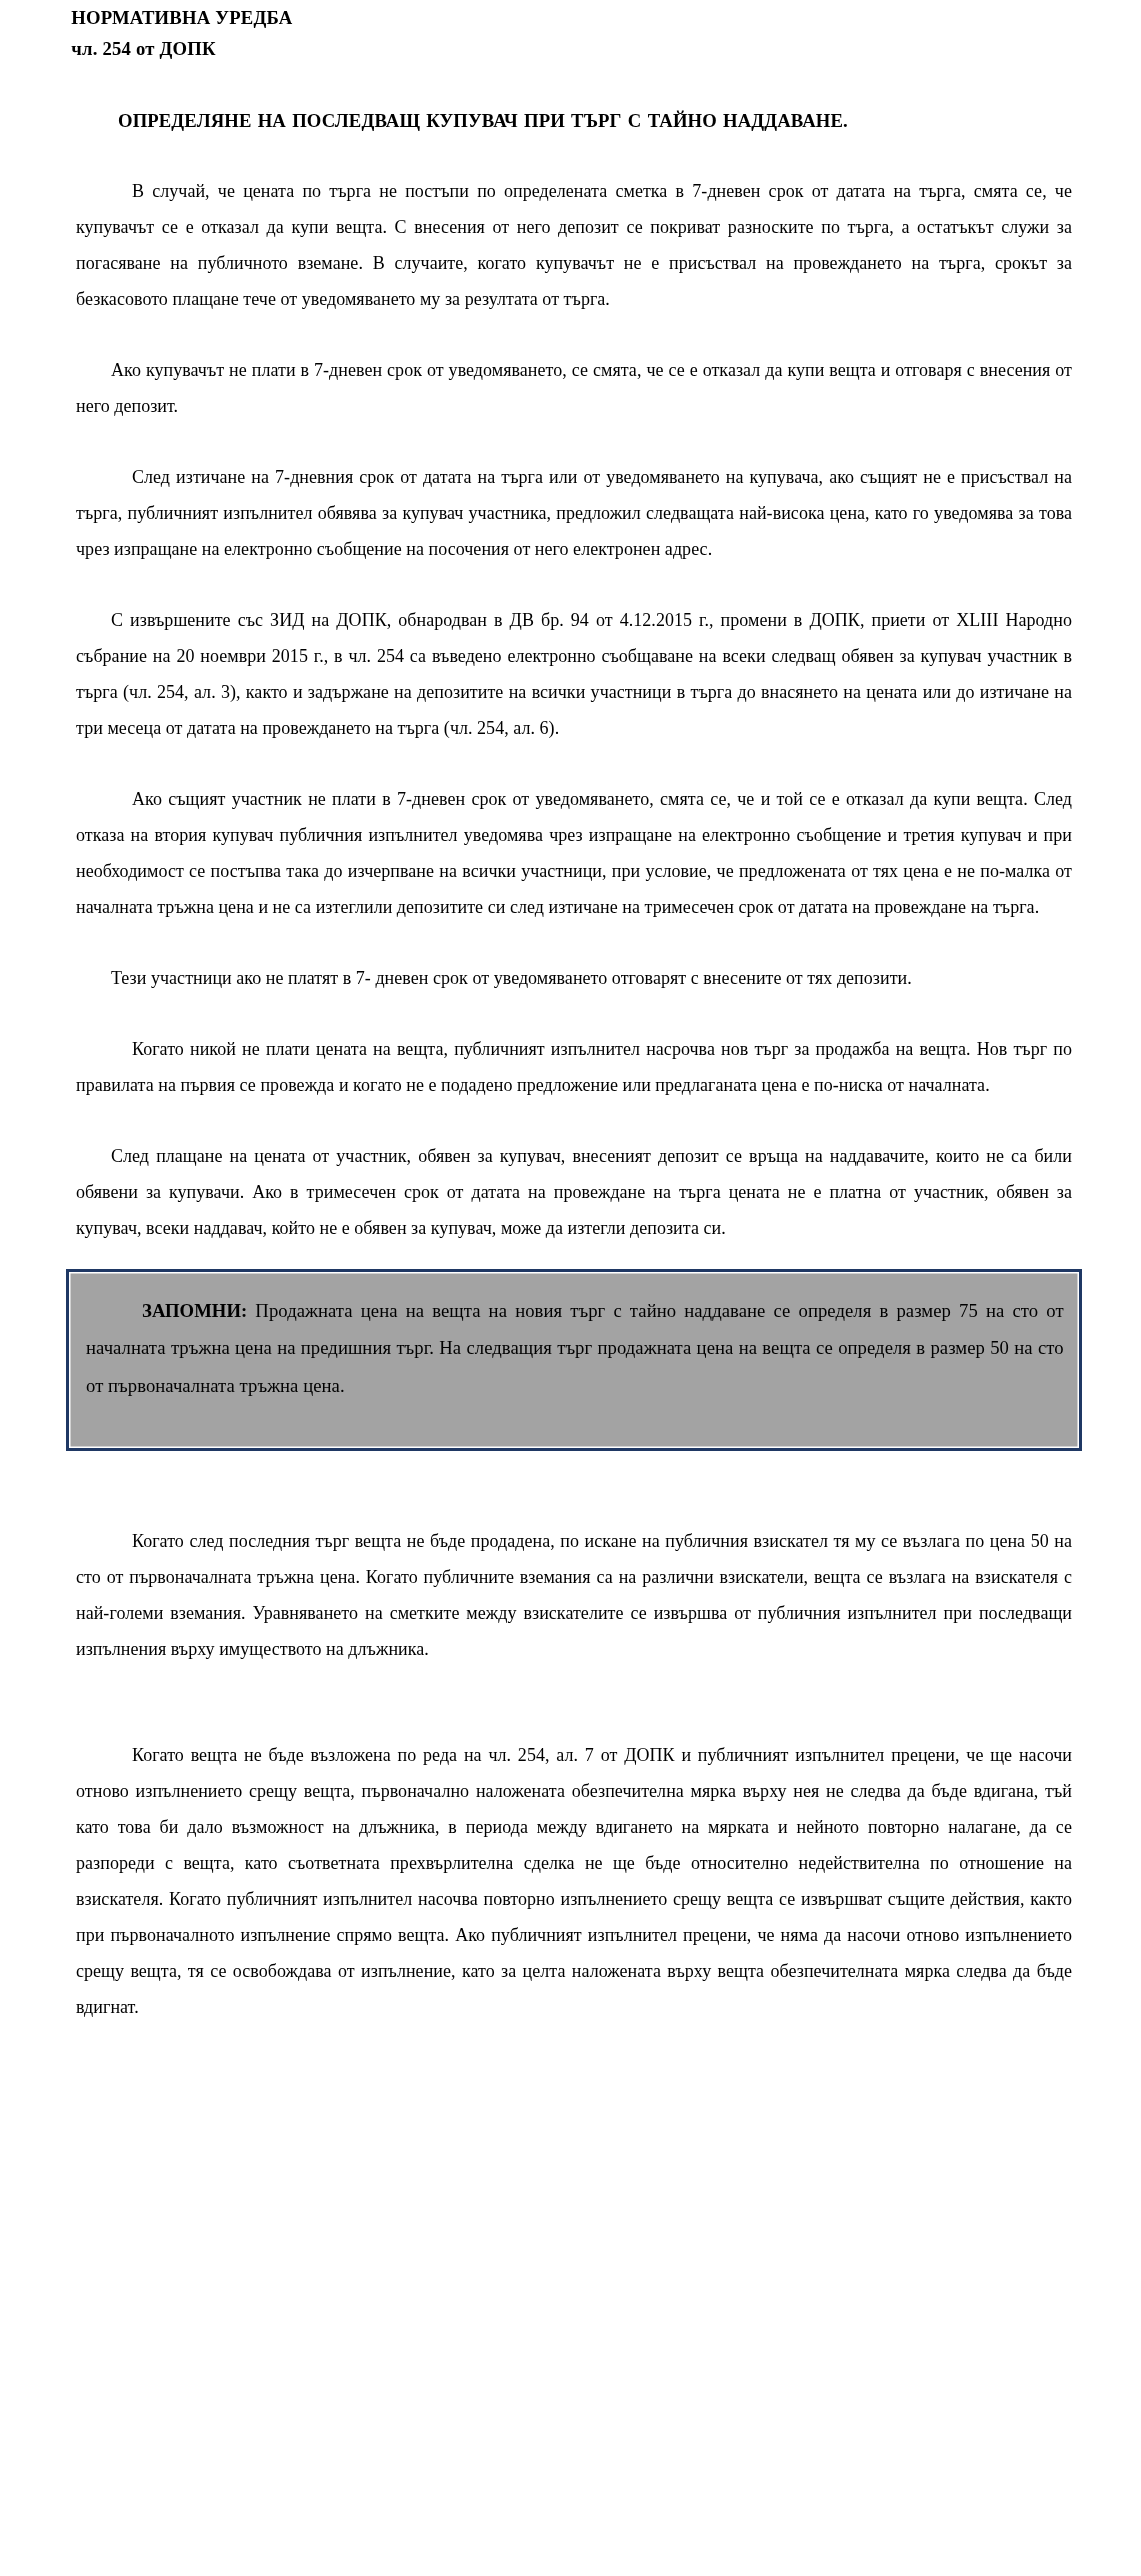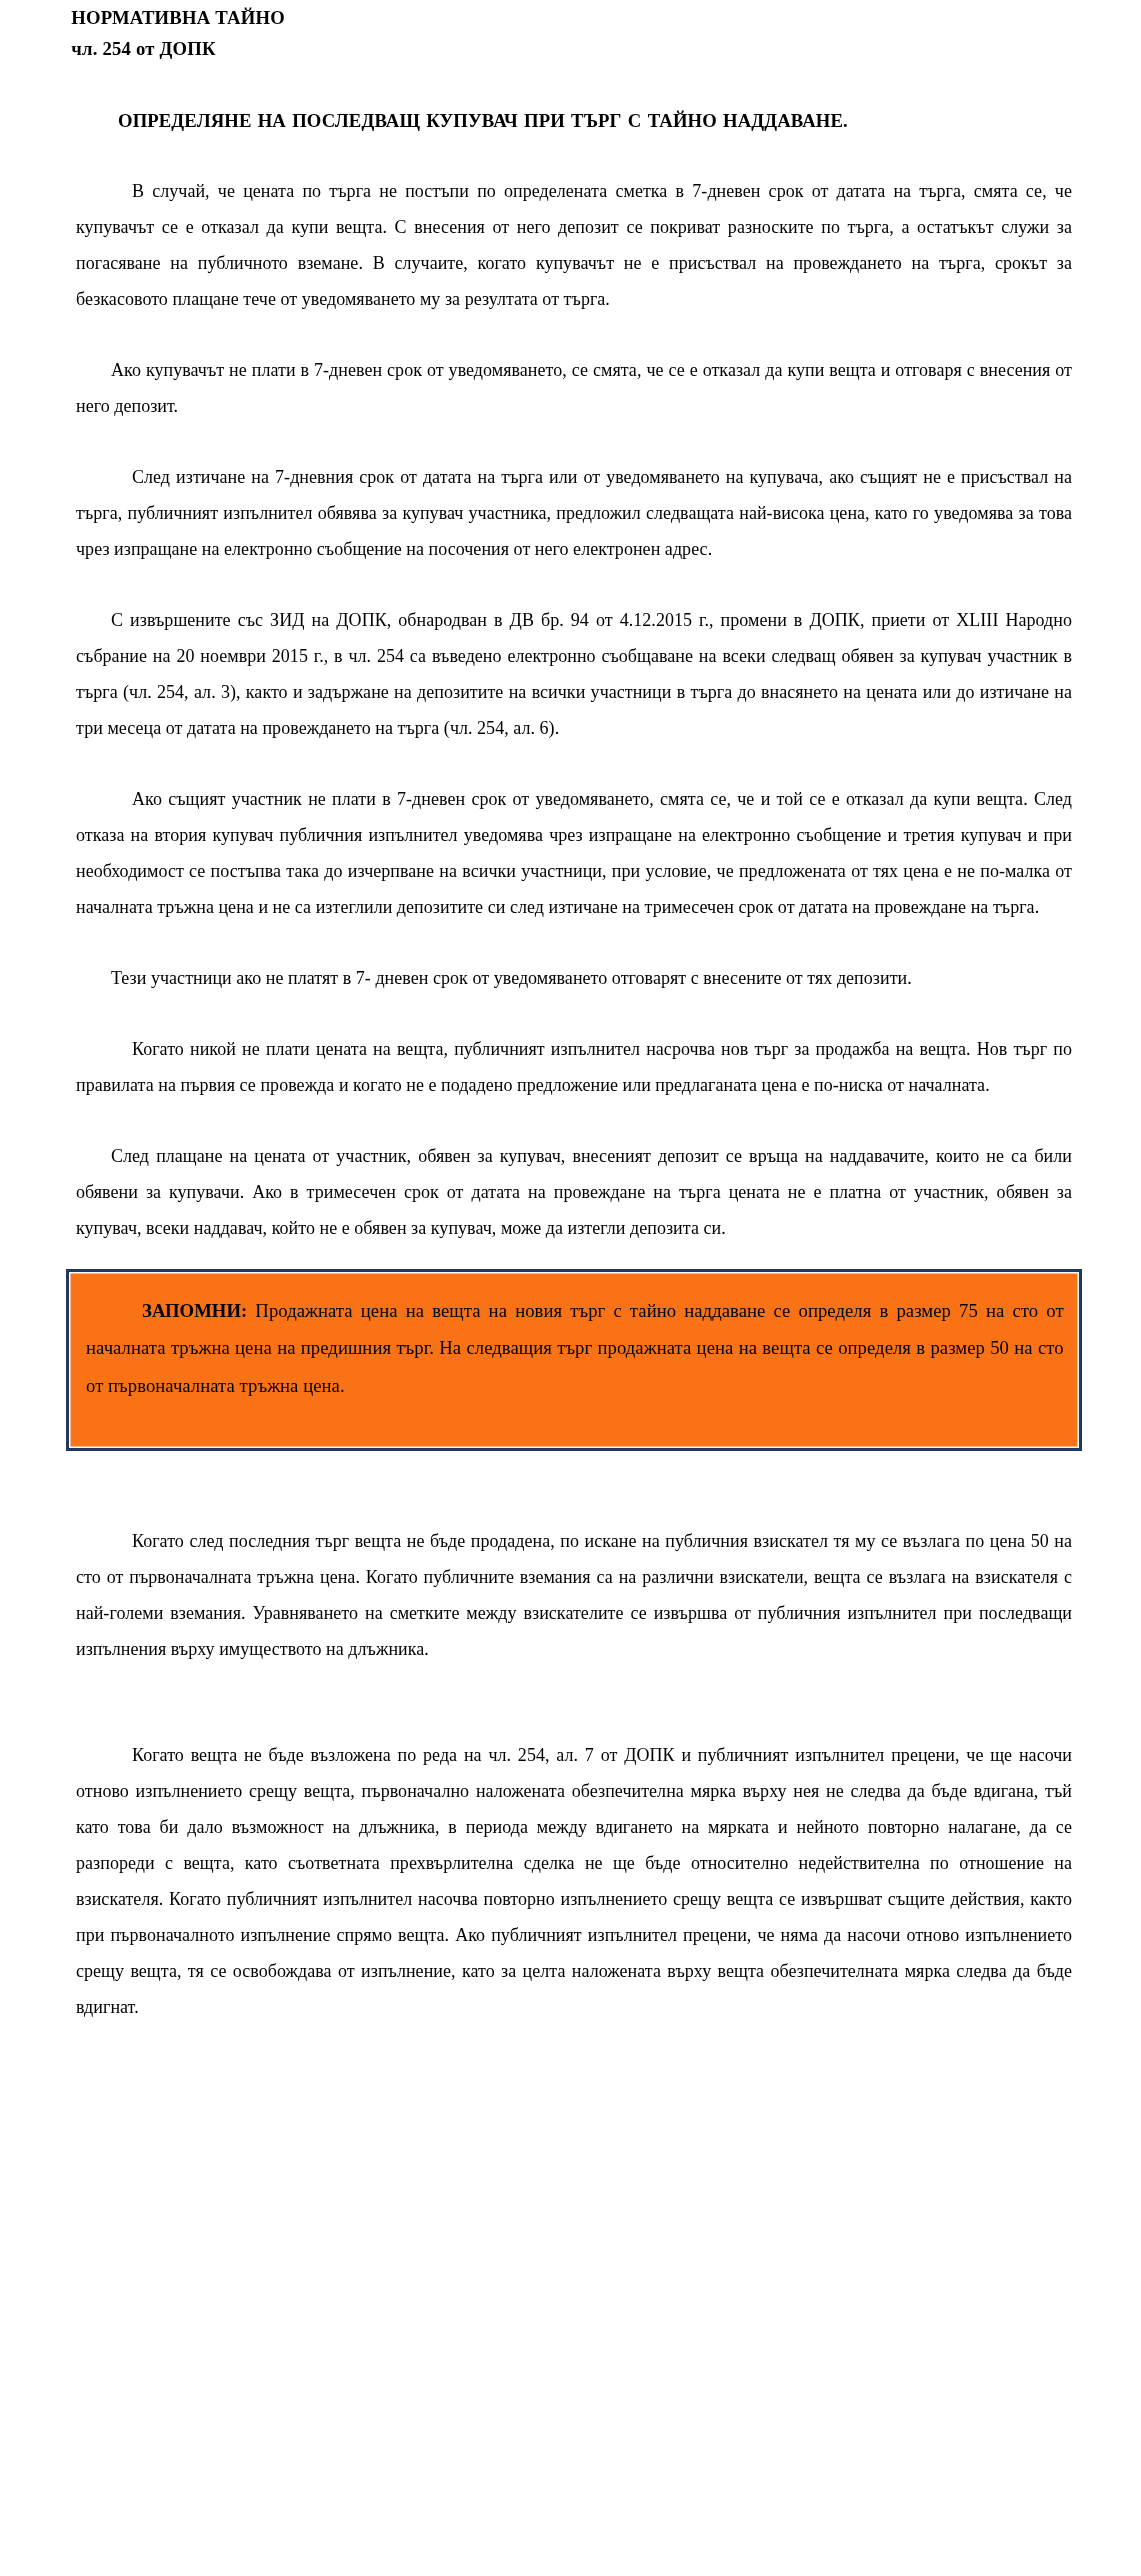--- a/index.html
+++ b/index.html
@@ -72,21 +72,21 @@
     margin-top: 70px;
   }
   
   .remember-box {
     margin-top: 23px;
     border: 3.1px solid #1f3864;
     border-left-width: 3.8px;
     border-right-width: 3.8px;
     padding: 20px 15.3px 44px 17px;
     box-sizing: border-box;
-    background: #f97316;
+    background: #a3a3a3;
     box-shadow: 0 0 0 1.5px #ffffff inset;
   }
   .remember-box .rb-inner {
     border: 0;
   }
   .remember-box p {
     margin: 0;
     font-size: 18.7px;
     line-height: 2.0;
     text-align: justify;
@@ -99,21 +99,21 @@
   .after-box-spacer {
     height: 37px;
   }
 </style>
 </head>
 <body>
 
 <div class="page">
 
   <div class="doc-header">
-    <div class="hdr-line">НОРМАТИВНА ТАЙНО</div>
+    <div class="hdr-line">НОРМАТИВНА УРЕДБА</div>
     <div class="hdr-line second">чл. 254 от ДОПК</div>
   </div>
 
   <div class="section-title">ОПРЕДЕЛЯНЕ НА ПОСЛЕДВАЩ КУПУВАЧ ПРИ ТЪРГ С ТАЙНО НАДДАВАНЕ.</div>
 
   <p class="body-par gap-before indent-wide">В случай, че цената по търга не постъпи по определената сметка в 7-дневен срок от датата на търга, смята се, че купувачът се е отказал да купи вещта. С внесения от него депозит се покриват разноските по търга, а остатъкът служи за погасяване на публичното вземане. В случаите, когато купувачът не е присъствал на провеждането на търга, срокът за безкасовото плащане тече от уведомяването му за резултата от търга.</p>
   <p class="body-par gap-before indent-narrow">Ако купувачът не плати в 7-дневен срок от уведомяването, се смята, че се е отказал да купи вещта и отговаря с внесения от него депозит.</p>
   <p class="body-par gap-before indent-wide">След изтичане на 7-дневния срок от датата на търга или от уведомяването на купувача, ако същият не е присъствал на търга, публичният изпълнител обявява за купувач участника, предложил следващата най-висока цена, като го уведомява за това чрез изпращане на електронно съобщение на посочения от него електронен адрес.</p>
   <p class="body-par gap-before indent-narrow">С извършените със ЗИД на ДОПК, обнародван в ДВ бр. 94 от 4.12.2015 г., промени в ДОПК, приети  от XLIII Народно събрание на 20 ноември 2015 г., в чл. 254 са въведено електронно съобщаване на всеки следващ обявен за купувач участник в търга (чл. 254, ал. 3), както и задържане на депозитите на всички участници в търга до внасянето на цената или до изтичане на три месеца от датата на провеждането на търга (чл. 254, ал. 6).</p>
   <p class="body-par gap-before indent-wide">Ако същият участник не плати в 7-дневен срок от уведомяването, смята се, че и той се е отказал да купи вещта.  След отказа на втория купувач публичния изпълнител уведомява чрез изпращане на електронно съобщение и третия купувач и при необходимост се постъпва така до изчерпване на всички участници, при условие, че предложената от тях цена е не по-малка от началната тръжна цена и не са изтеглили депозитите си след изтичане на тримесечен срок от датата на провеждане на търга.</p>

